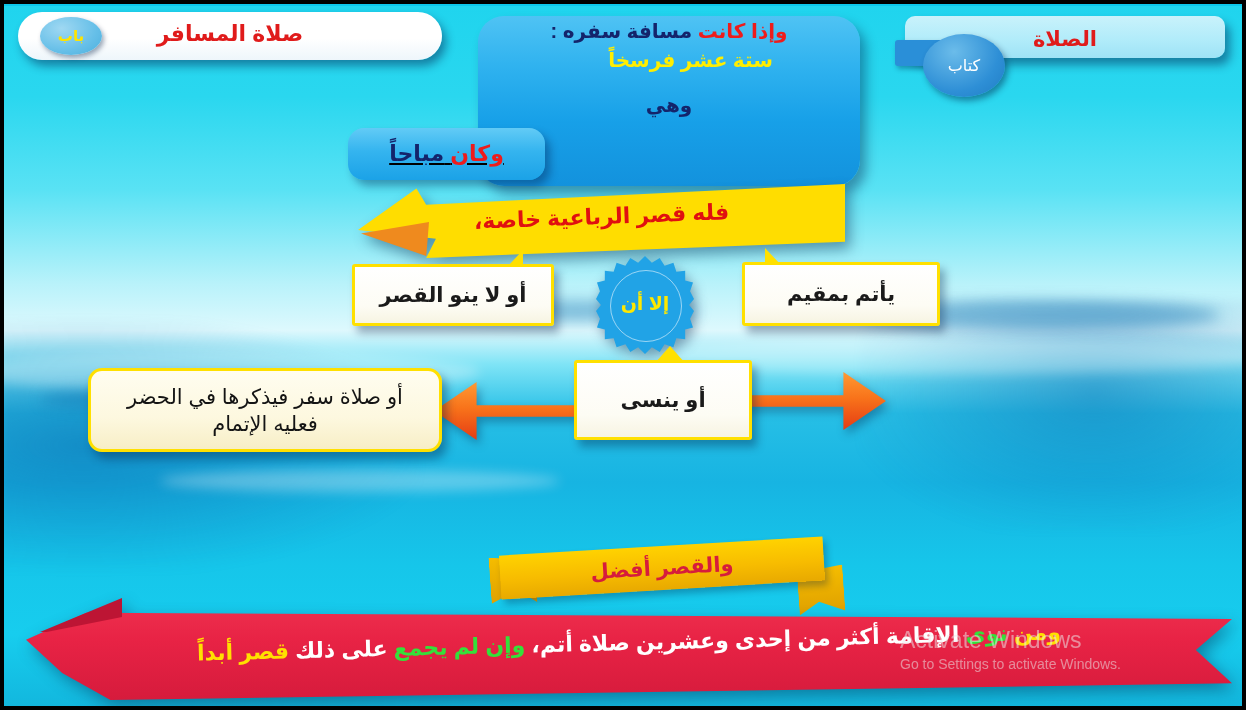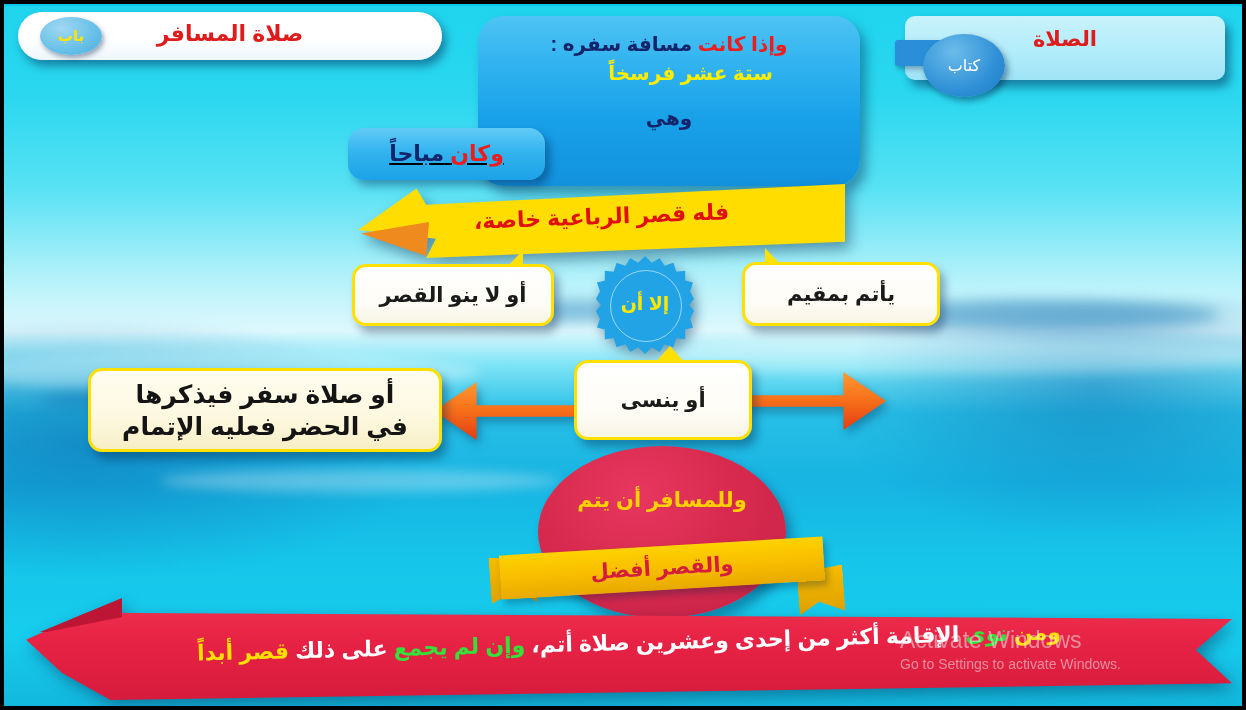--- a/index.html
+++ b/index.html
@@ -69,21 +69,21 @@
     background:radial-gradient(ellipse at 35% 30%,#9fd8f2 0%,#66bfe8 60%,#4aaedd 100%);
     border-radius:50%;
     box-shadow:2px 3px 5px rgba(0,30,70,.4);
   }
   .hdr-left .badge span{
     display:block;text-align:center;line-height:38px;
     color:#ffe400;font-weight:bold;font-size:15px;
   }
 
   .hdr-right{
-    position:absolute;left:905px;top:16px;width:320px;height:64px;
+    position:absolute;left:905px;top:16px;width:320px;height:42px;
     background:linear-gradient(180deg,#c9f2fb 0%,#b2ecfa 55%,#9ee3f6 100%);
     border-radius:10px;
     box-shadow:5px 7px 10px rgba(0,25,70,.45);
   }
   .hdr-right .title{
     position:absolute;right:0;left:0;top:11px;text-align:center;
     color:#e01b1b;font-weight:bold;font-size:21px;
   }
   .hdr-right .ribbon{
     position:absolute;left:-10px;top:24px;width:92px;height:26px;
@@ -103,21 +103,21 @@
 
   
   .blue-panel{
     position:absolute;left:478px;top:16px;width:382px;height:170px;
     background:linear-gradient(180deg,#4fc3f4 0%,#2fb2ef 30%,#17a0e8 62%,#1392dd 100%);
     border-radius:26px;
     box-shadow:6px 8px 12px rgba(0,30,75,.40);
     text-align:center;
   }
   .blue-panel .ln{ font-weight:bold;font-size:20px;line-height:1.25; }
-  .blue-panel .l1{ margin-top:16px; }
+  .blue-panel .l1{ margin-top:3px; }
   .blue-panel .l2{ margin-top:4px;margin-left:43px; }
   .blue-panel .l3{ margin-top:20px; }
   .blue-panel .l4{ margin-top:4px; }
   .c-red{ color:#ee1c1c; }
   .c-navy{ color:#14246b; }
   .c-yellow{ color:#ffee00; }
 
   
   .blue-pill{
     position:absolute;left:348px;top:128px;width:197px;height:52px;
@@ -164,21 +164,21 @@
   }
   .burst .t{
     position:absolute;left:0;right:0;top:36px;text-align:center;
     color:#ffe800;font-weight:bold;font-size:19px;
   }
 
   
   .wbox{
     position:absolute;
     background:linear-gradient(180deg,#ffffff 0%,#fdfcf4 70%,#f7f4e2 100%);
-    border:3px solid #ffe000;border-radius:14px;
+    border:3px solid #ffe000;border-radius:3px;
     box-shadow:5px 7px 9px rgba(0,30,70,.35);
     display:flex;align-items:center;justify-content:center;
     text-align:right;
   }
   .wbox .t{ color:#1a1a1a;font-weight:bold;font-size:21px;line-height:1.25;padding:0 10px; }
   .tail{ position:absolute;width:0;height:0; }
 
   .box-qasr{ left:352px;top:264px;width:196px;height:56px; }
   .box-qasr .tail{
     left:152px;top:-17px;border-left:16px solid transparent;border-right:0 solid transparent;
@@ -195,21 +195,21 @@
     border-bottom:17px solid #ffe000;
   }
 
   .cbox{
     position:absolute;
     background:linear-gradient(180deg,#fffdf0 0%,#fdf8df 60%,#f7eec6 100%);
     border:3px solid #ffe000;border-radius:14px;
     box-shadow:5px 7px 10px rgba(0,30,70,.38);
     display:flex;align-items:center;justify-content:center;text-align:center;
   }
-  .cbox .t{ color:#141414;font-weight:bold;font-size:25px;line-height:1.3;padding:0 28px; }
+  .cbox .t{ color:#141414;font-weight:normal;font-size:21px;line-height:1.3;padding:0 28px; }
   .box-left{ left:88px;top:368px;width:348px;height:78px; }
   .box-right{ left:876px;top:358px;width:358px;height:76px; }
 
   
   .oarrow{ position:absolute;filter:drop-shadow(3px 5px 5px rgba(0,30,70,.35)); }
   .oarrow .body{
     position:absolute;inset:0;
     background:linear-gradient(180deg,#ff9a33 0%,#f8731a 45%,#e53c14 100%);
   }
   .oa-left{ left:434px;top:382px;width:142px;height:58px; }
@@ -358,23 +358,20 @@
   <div class="wbox box-yansa">
     <div class="tail"></div>
     <div class="t ar">أو ينسى</div>
   </div>
 
   <div class="cbox box-left">
     <div class="t ar">أو صلاة سفر فيذكرها في الحضر فعليه الإتمام</div>
   </div>
 
 
-  <div class="rcircle">
-    <div class="t ar">وللمسافر أن يتم</div>
-  </div>
   <div class="ribbon-tail rt-left"></div>
   <div class="ribbon-tail rt-right"></div>
   <div class="ribbon-band">
     <div class="t ar">والقصر أفضل</div>
   </div>
 
   <div class="banner-wrap">
     <div class="banner"></div>
     <div class="banner-fold"></div>
     <div class="banner-txt ar">

